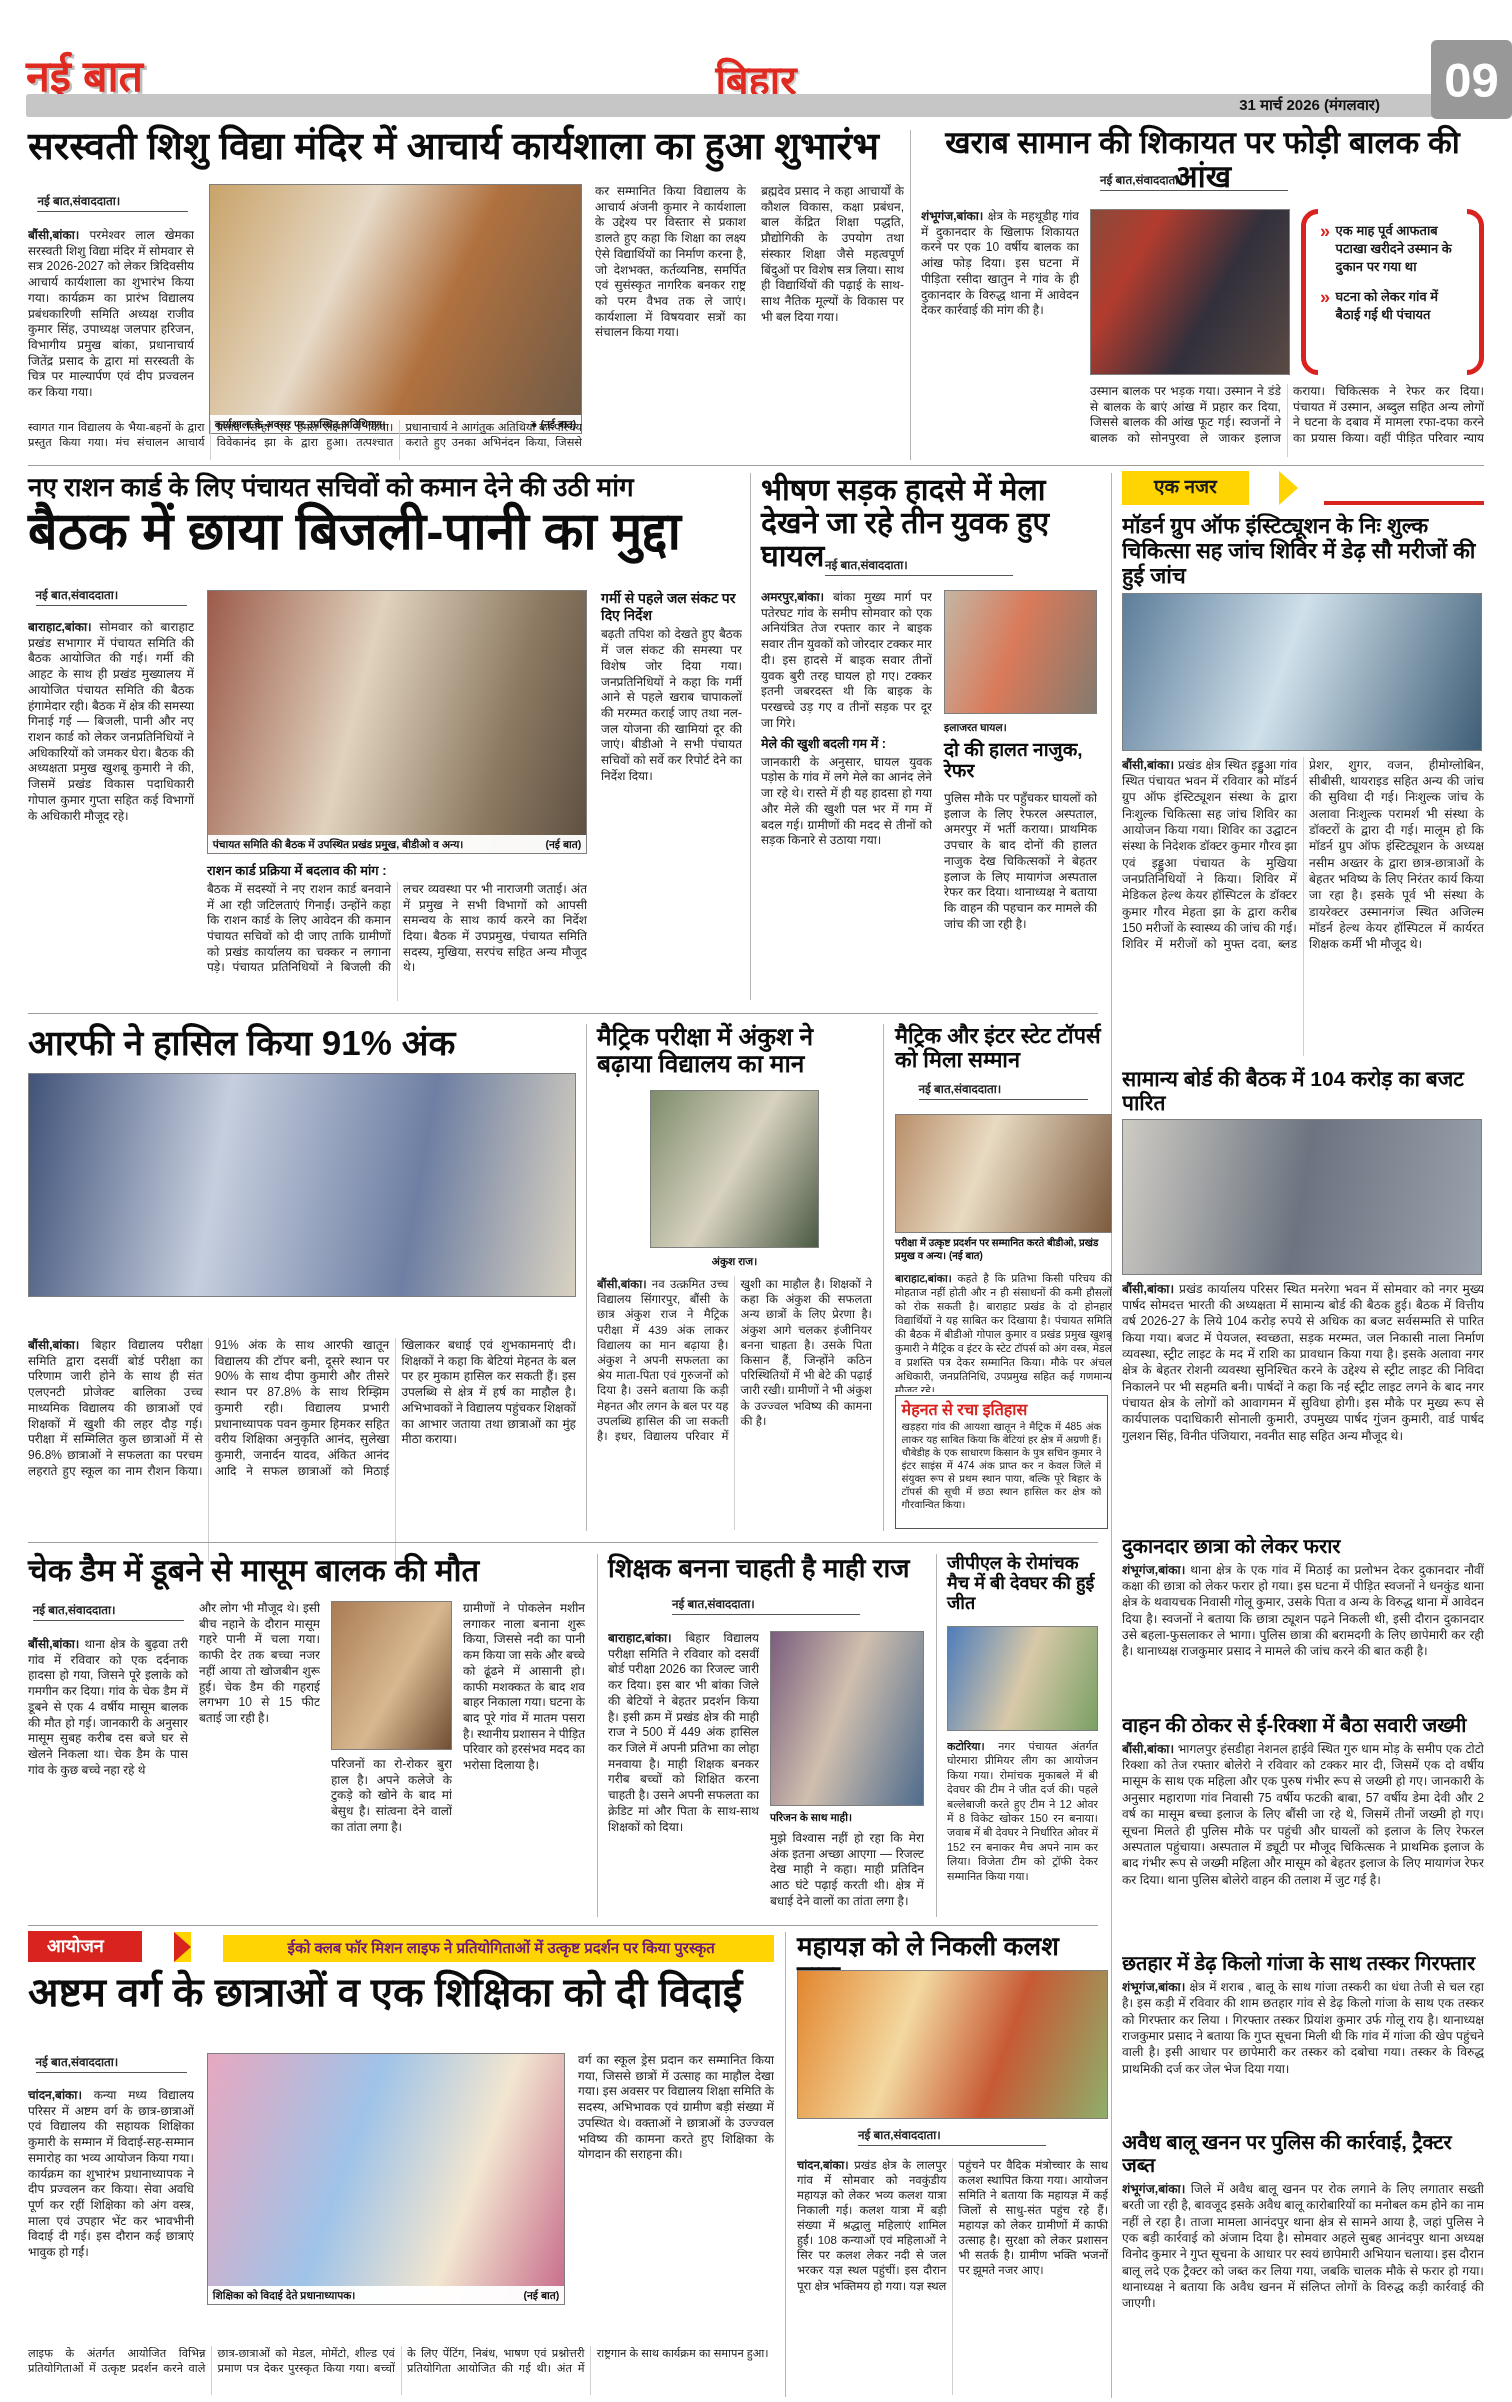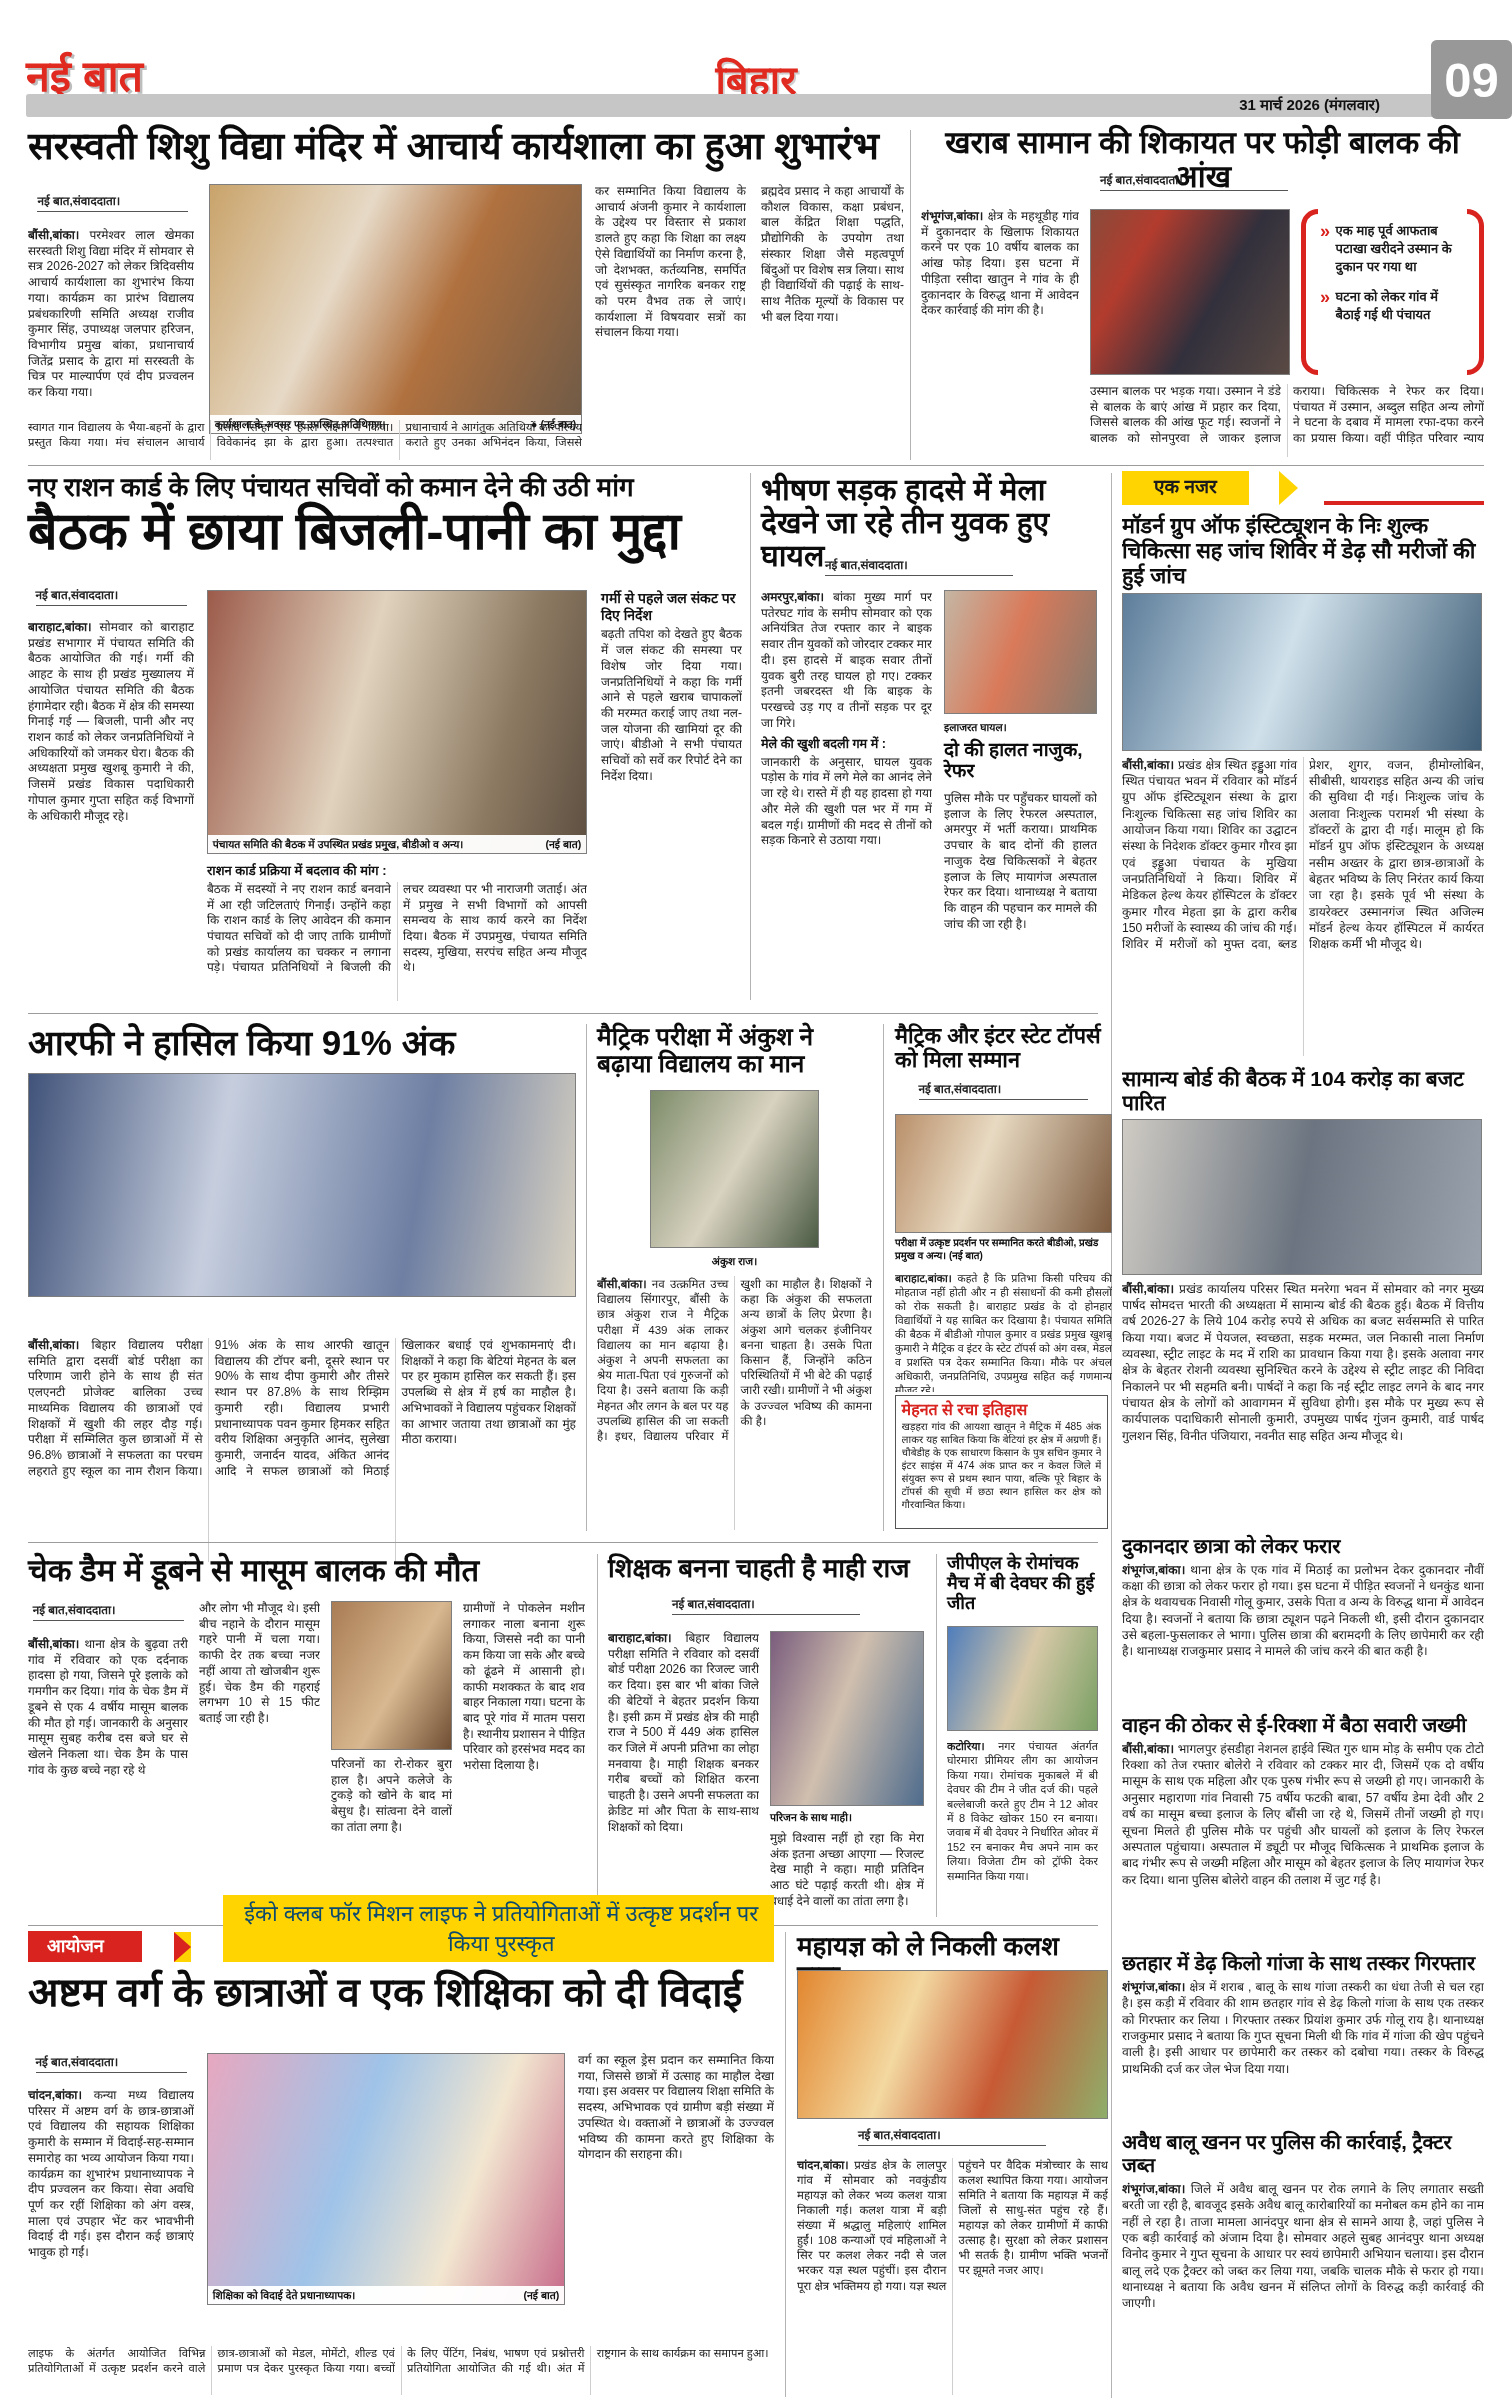--- a/index.html
+++ b/index.html
@@ -276,21 +276,21 @@
       <b class="dl">कटोरिया।</b><span>नगर पंचायत अंतर्गत घोरमारा प्रीमियर लीग का आयोजन किया गया। रोमांचक मुकाबले में बी देवघर की टीम ने जीत दर्ज की। पहले बल्लेबाजी करते हुए टीम ने 12 ओवर में 8 विकेट खोकर 150 रन बनाया। जवाब में बी देवघर ने निर्धारित ओवर में 152 रन बनाकर मैच अपने नाम कर लिया। विजेता टीम को ट्रॉफी देकर सम्मानित किया गया।</span>
     </div>
   </div>
 
   <div class="hline" style="left:28px;top:1925px;width:1070px;"></div>
 
   <div class="abs" style="left:28px;top:1932px;width:746px;height:465px;">
     <div class="banner-flex" style="height:30px;">
       <div style="background:#d8231f;color:#fff;font-weight:900;font-size:18px;padding:2.8px 38px 4.7px 19px;">आयोजन</div>
       <div class="tri" style="border-left:17px solid #d8231f;border-top:15px solid transparent;border-bottom:15px solid transparent;background:#ffd400;"></div>
-      <div style="flex:1;background:#ffd400;color:#0c4a6e;font-weight:400;font-size:22px;padding:2.8px 9.4px 4.7px 15px;text-align:center;">ईको क्लब फॉर मिशन लाइफ ने प्रतियोगिताओं में उत्कृष्ट प्रदर्शन पर किया पुरस्कृत</div>
+      <div style="flex:1;background:#ffd400;color:#701a75;font-weight:700;font-size:15px;padding:2.8px 9.4px 4.7px 15px;text-align:center;">ईको क्लब फॉर मिशन लाइफ ने प्रतियोगिताओं में उत्कृष्ट प्रदर्शन पर किया पुरस्कृत</div>
     </div>
     <div class="hd" style="font-size:40px;margin-top:7.5px;">अष्टम वर्ग के छात्राओं व एक शिक्षिका को दी विदाई</div>
     <div class="abs byline" style="left:7.5px;top:121px;width:151px;">नई बात,संवाददाता।</div>
     <div class="abs body-txt" style="left:0;top:156px;width:166px;height:250px;">
       <b class="dl">चांदन,बांका।</b><span>कन्या मध्य विद्यालय परिसर में अष्टम वर्ग के छात्र-छात्राओं एवं विद्यालय की सहायक शिक्षिका कुमारी के सम्मान में विदाई-सह-सम्मान समारोह का भव्य आयोजन किया गया। कार्यक्रम का शुभारंभ प्रधानाध्यापक ने दीप प्रज्वलन कर किया। सेवा अवधि पूर्ण कर रहीं शिक्षिका को अंग वस्त्र, माला एवं उपहार भेंट कर भावभीनी विदाई दी गई। इस दौरान कई छात्राएं भावुक हो गईं।</span>
     </div>
     <div class="photo ph-g1" style="left:179px;top:121px;width:358px;height:252px;">
       <div class="cap">
         <span>शिक्षिका को विदाई देते प्रधानाध्यापक।</span>
         <span style="white-space:nowrap;">(नई बात)</span>

